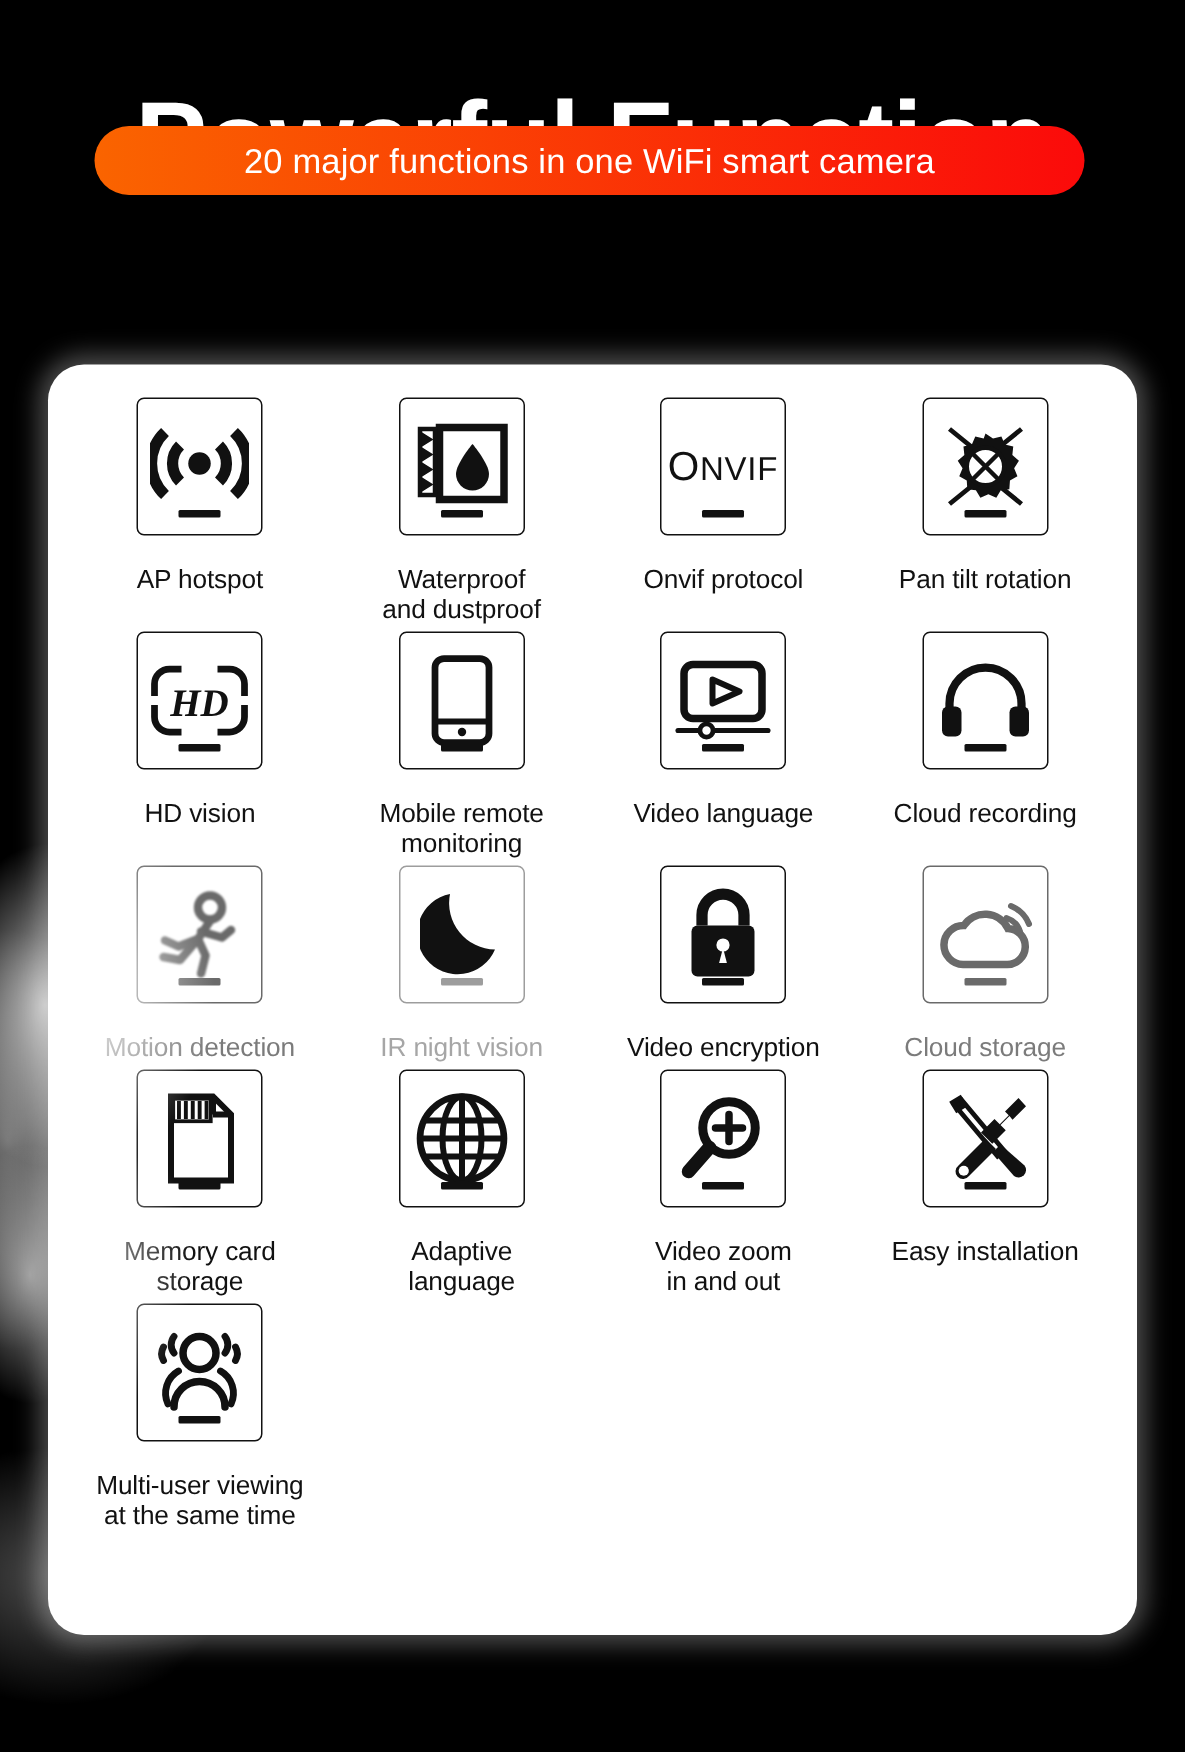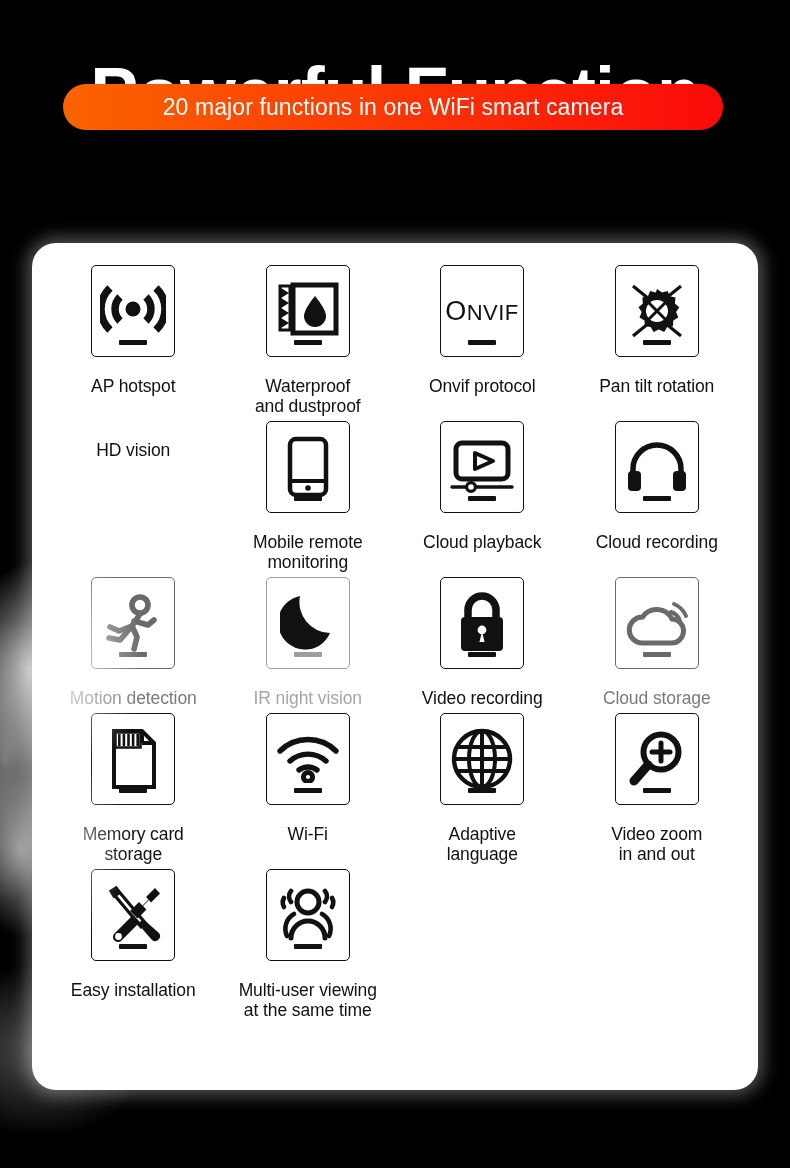--- a/index.html
+++ b/index.html
@@ -169,20 +169,30 @@
       <path class="fillpart" fill="#111" d="M32 9
         l5 3.4 5.6-1.4 2.3 5.3 5.6 1.3 -0.6 5.8 4.4 3.8 -3.2 4.9 2.2 5.4 -5 2.9 -0.4 5.8 -5.7 0.7 -3 5 -5.3-2.4 -5.3 2.4 -3-5 -5.7-0.7 -0.4-5.8 -5-2.9 2.2-5.4 -3.2-4.9 4.4-3.8 -0.6-5.8 5.6-1.3 2.3-5.3 5.6 1.4z"></path>
       <circle cx="32" cy="31" r="12.5" fill="#fff" stroke="#111" stroke-width="3"></circle>
       <path d="M23.5 22.5 L40.5 39.5 M40.5 22.5 L23.5 39.5" stroke="#111" stroke-width="3" fill="none"></path>
     </svg>
           <span class="tile-bar"></span>
         </div>
         <div class="feature-label">Pan tilt rotation</div>
       </div>
       <div class="feature-cell r2">
+        <div class="icon-tile">
+          <svg width="66" height="48" viewBox="0 0 66 48">
+      <path d="M13 3 h8 M45 3 h8 M13 45 h8 M45 45 h8
+               M3 13 v8 M3 27 v8 M63 13 v8 M63 27 v8
+               M3 13 a10 10 0 0 1 10-10 M63 13 a10 10 0 0 0 -10-10
+               M3 35 a10 10 0 0 0 10 10 M63 35 a10 10 0 0 1 -10 10" stroke="#111" fill="none" stroke-width="4.5" stroke-linecap="butt"></path>
+      <text x="33" y="34" text-anchor="middle" font-family="'Liberation Serif',serif" font-style="italic" font-weight="bold" font-size="26" class="fillpart" fill="#111">HD</text>
+    </svg>
+          <span class="tile-bar"></span>
+        </div>
         <div class="feature-label">HD vision</div>
       </div>
       <div class="feature-cell r2">
         <div class="icon-tile">
           <svg width="42" height="62" viewBox="0 0 42 62">
       <rect x="3" y="3" width="36" height="56" rx="6" fill="none" stroke="#111" stroke-width="4.5"></rect>
       <path d="M3 45 h36" stroke="#111" stroke-width="4"></path>
       <circle cx="21" cy="52" r="2.8" class="fillpart" fill="#111"></circle>
     </svg>
           <span class="tile-bar"></span>
@@ -192,21 +202,21 @@
       <div class="feature-cell r2">
         <div class="icon-tile">
           <svg width="66" height="54" viewBox="0 0 66 54">
       <rect x="7" y="3" width="52" height="36" rx="6" fill="none" stroke="#111" stroke-width="5"></rect>
       <path d="M26 13 L44 21 L26 29 z" fill="none" stroke="#111" stroke-width="4" stroke-linejoin="round"></path>
       <path d="M3 47 h60" stroke="#111" stroke-width="3.4" stroke-linecap="round"></path>
       <circle cx="22" cy="47" r="4.4" fill="#fff" stroke="#111" stroke-width="3.2"></circle>
     </svg>
           <span class="tile-bar"></span>
         </div>
-        <div class="feature-label">Cloud playback</div>
+        <div class="feature-label">Video language</div>
       </div>
       <div class="feature-cell r2">
         <div class="icon-tile">
           <svg width="62" height="54" viewBox="0 0 62 54">
       <path d="M7 40 V29 A24 24 0 0 1 55 29 V40" fill="none" stroke="#111" stroke-width="5.5" stroke-linecap="round"></path>
       <rect x="2" y="31" width="13" height="20" rx="4" class="fillpart" fill="#111"></rect>
       <rect x="47" y="31" width="13" height="20" rx="4" class="fillpart" fill="#111"></rect>
     </svg>
           <span class="tile-bar"></span>
         </div>
@@ -239,21 +249,21 @@
       <div class="feature-cell r3">
         <div class="icon-tile">
           <svg width="52" height="62" viewBox="0 0 52 62">
       <path d="M12 25 V18 a14 14 0 0 1 28 0 v7" fill="none" stroke="#111" stroke-width="7.5"></path>
       <rect x="5" y="25" width="42" height="34" rx="4" class="fillpart" fill="#111"></rect>
       <circle cx="26" cy="38" r="4.4" fill="#fff"></circle>
       <path d="M26 40 l2.6 10 h-5.2z" fill="#fff"></path>
     </svg>
           <span class="tile-bar"></span>
         </div>
-        <div class="feature-label">Video recording</div>
+        <div class="feature-label">Video encryption</div>
       </div>
       <div class="feature-cell r4 faded">
         <div class="icon-tile">
           <svg width="66" height="52" viewBox="0 0 66 52">
       <path d="M18 46 a13 13 0 0 1 0.6-26 A17 17 0 0 1 48 22 a12 12 0 0 1 -1 24 z" fill="none" stroke="#111" stroke-width="5"></path>
       <g fill="none" stroke="#111" stroke-width="4" stroke-linecap="round">
         <path d="M47 15 a14 14 0 0 1 9 9"></path>
         <path d="M50 7 a22 22 0 0 1 12 12"></path>
       </g>
     </svg>
@@ -273,34 +283,20 @@
         <rect x="18.2" y="6" width="2.6" height="12"></rect>
               <rect x="22.8" y="6" width="2.6" height="12"></rect>
         <rect x="27.4" y="6" width="2.6" height="12"></rect>
       </g>
       <rect x="6.5" y="4.5" width="25" height="15" fill="none" stroke="#111" stroke-width="2.5"></rect>
     </svg>
           <span class="tile-bar"></span>
         </div>
         <div class="feature-label">Memory card<br>storage</div>
       </div>
-      <div class="feature-cell r4">
-        <div class="icon-tile">
-          <svg width="64" height="48" viewBox="0 0 64 48">
-      <g fill="none" stroke="#111" stroke-width="5.4" stroke-linecap="round">
-        <path d="M4 16 A40 40 0 0 1 60 16"></path>
-        <path d="M14 26 A27 27 0 0 1 50 26"></path>
-        <path d="M23 35 A15 15 0 0 1 41 35"></path>
-      </g>
-      <circle cx="32" cy="42" r="4.6" fill="none" stroke="#111" stroke-width="5"></circle>
-    </svg>
-          <span class="tile-bar"></span>
-        </div>
-        <div class="feature-label">Wi-Fi</div>
-      </div>
       <div class="feature-cell r5">
         <div class="icon-tile">
           <svg width="62" height="62" viewBox="0 0 62 62">
       <circle cx="31" cy="31" r="28" fill="none" stroke="#111" stroke-width="4.4"></circle>
       <ellipse cx="31" cy="31" rx="13" ry="28" fill="none" stroke="#111" stroke-width="4"></ellipse>
       <path d="M31 3 v56" fill="none" stroke="#111" stroke-width="4"></path>
       <path d="M5 19 h52 M3 31 h56 M5 43 h52" fill="none" stroke="#111" stroke-width="4"></path>
     </svg>
           <span class="tile-bar"></span>
         </div>

